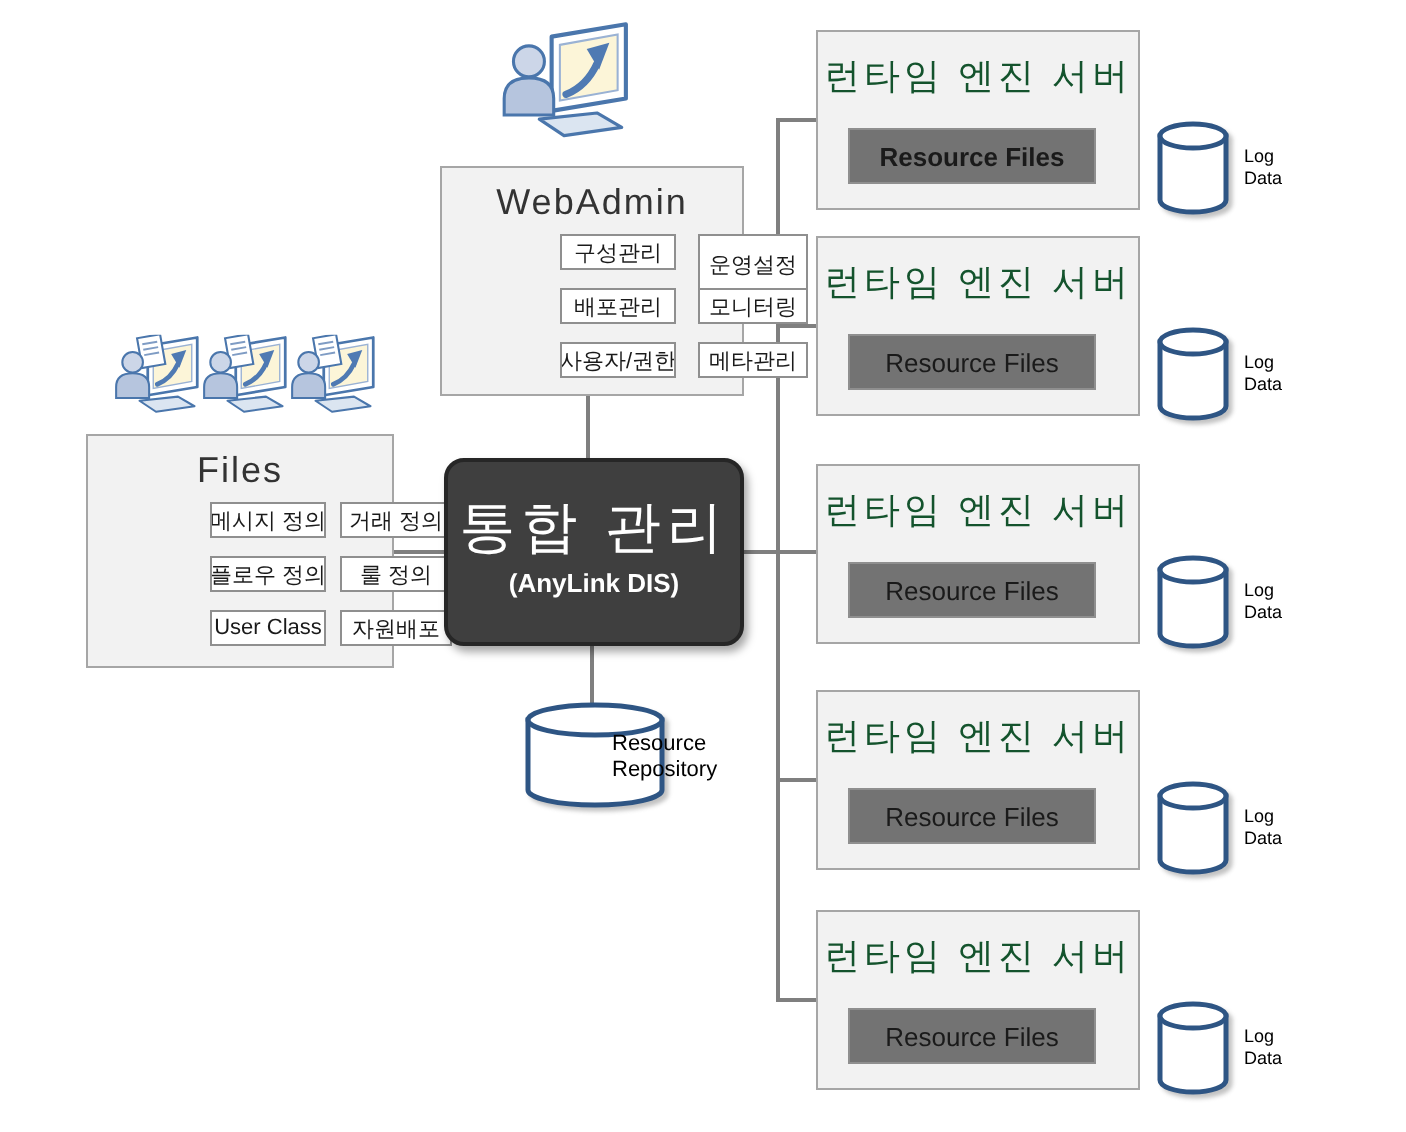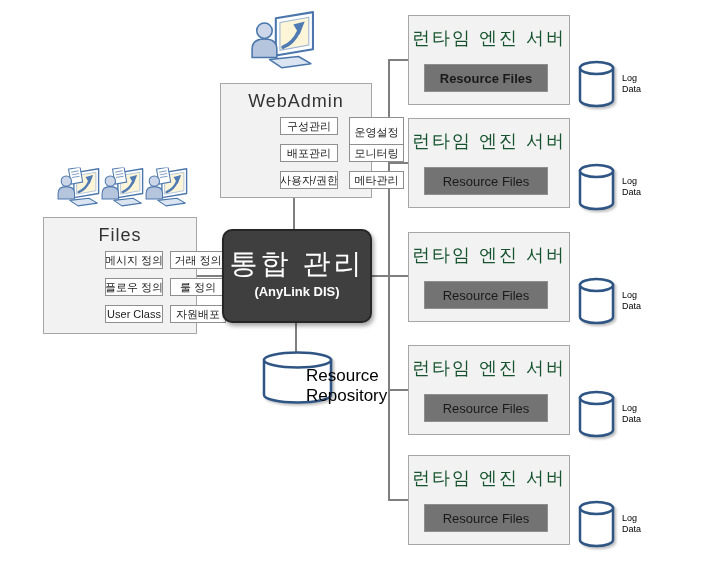--- a/index.html
+++ b/index.html
@@ -47,21 +47,21 @@
   .central-sub { font-size:13px; font-weight:bold; margin-top:1px; white-space:nowrap; }
   
   .cyl { position:absolute; }
   .cyl svg { display:block; filter:drop-shadow(2px 2px 1px rgba(120,120,120,0.45)); }
   .cyl-label {
     position:absolute; left:0; right:0; text-align:left; color:#000; line-height:1.2;margin-left:44px;
   }
   .log-cyl { width:37px; height:48px; }
   .log-cyl .cyl-label { top:13px; font-size:9px; }
   .repo-cyl { width:71px; height:55px; }
-  .repo-cyl .cyl-label { top:15px; font-size:17px; }
+  .repo-cyl .cyl-label { top:15px; font-size:11px; }
   
   .user-icon { position:absolute; }
   .hidden-defs { position:absolute; width:0; height:0; overflow:hidden; }
 </style>
 </head>
 <body>
 
 <div class="canvas">
 
   <svg class="hidden-defs" aria-hidden="true">

